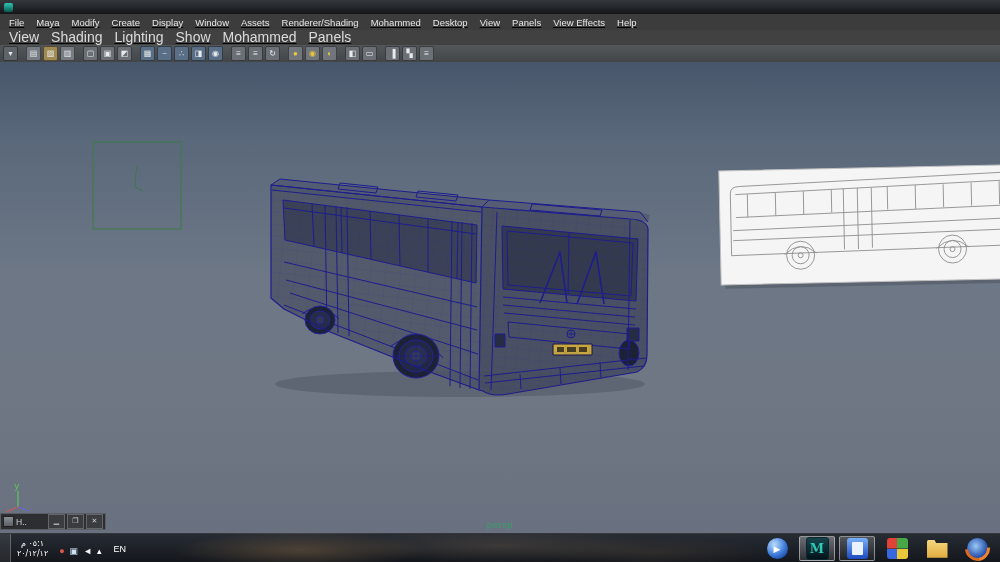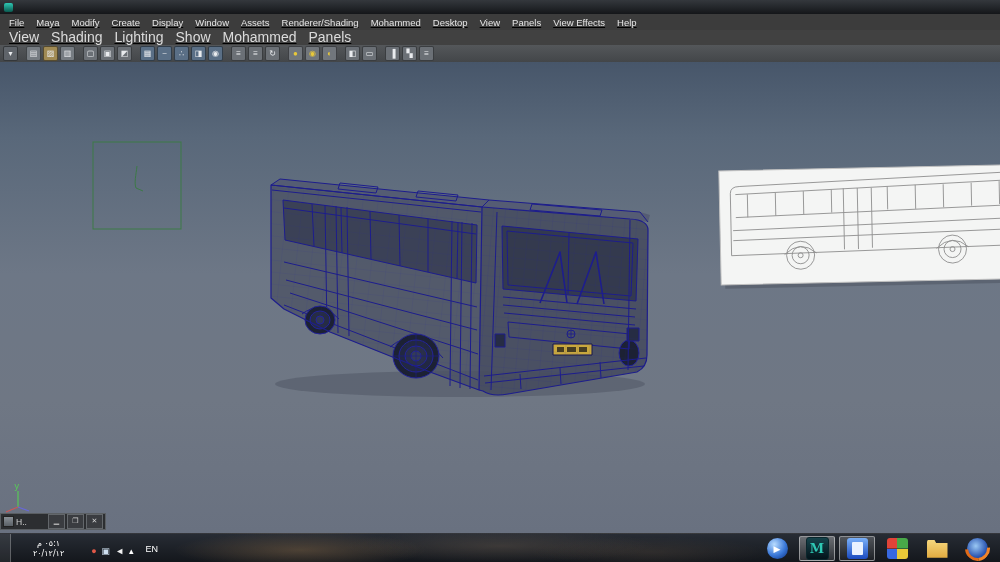--- a/index.html
+++ b/index.html
@@ -44,21 +44,21 @@
   .taskbar{position:absolute;top:533px;left:0;right:0;height:29px;display:flex;align-items:center;
     border-top:1px solid rgba(255,255,255,.14);
     background:
       radial-gradient(180px 26px at 300px 16px, rgba(150,115,75,.40), transparent 70%),
       radial-gradient(220px 24px at 500px 12px, rgba(115,98,82,.35), transparent 70%),
       radial-gradient(170px 22px at 650px 18px, rgba(95,78,62,.30), transparent 70%),
       linear-gradient(180deg,#272c34,#13161b);}
   .show-desktop{width:11px;height:100%;background:rgba(255,255,255,.07);
     border-right:1px solid rgba(255,255,255,.25);box-sizing:border-box;}
   .clock{display:flex;flex-direction:column;align-items:center;justify-content:center;
-    color:#fff;padding:0 22px;font-family:"DejaVu Sans",sans-serif;}
+    color:#fff;padding:0 6px;font-family:"DejaVu Sans",sans-serif;}
   .clock span{font-size:8px;line-height:10px;white-space:nowrap;}
   .tray{display:flex;align-items:center;gap:5px;padding:0 5px;}
   .tray-icon i{font-style:normal;font-size:9px;color:var(--c,#fff);}
   .lang{color:#fff;font-size:9px;padding:0 7px;}
   .tb-spacer{flex:1 1 auto;}
   .apps{display:flex;align-items:center;gap:4px;padding-right:5px;}
   .app{width:36px;height:25px;border-radius:2px;display:flex;align-items:center;justify-content:center;
     box-sizing:border-box;position:relative;}
   .app.open{border:1px solid rgba(255,255,255,.45);
     background:linear-gradient(rgba(255,255,255,.20),rgba(255,255,255,.04));}
@@ -307,20 +307,21 @@
     <g data-name="axis-gizmo" font-family="DejaVu Sans Mono,monospace" font-size="9">
       <path d="M18,445 L18,429" stroke="#58c858" stroke-width="1.2"></path>
       <text x="14" y="427" fill="#58c858">y</text>
       <path d="M18,445 L6,450" stroke="#c85858" stroke-width="1.2"></path>
       <text x="1" y="459" fill="#c85858">x</text>
       <path d="M18,445 L29,449" stroke="#6868d8" stroke-width="1.2"></path>
       <text x="30" y="456" fill="#6868d8">z</text>
     </g>
   </svg>
 
+  <div class="persp-label" data-name="camera-label">persp</div>
 </div>
 
 <div class="mini-strip" data-name="minimized-panel-bar">
   <span class="picon" data-name="panel-icon"></span>
   <span class="mtitle" data-name="minimized-panel-title">H..</span>
   <span class="mini-btn" data-name="minimize-button">▁</span>
   <span class="mini-btn" data-name="restore-button">❐</span>
   <span class="mini-btn" data-name="close-button">✕</span>
 </div>
 

